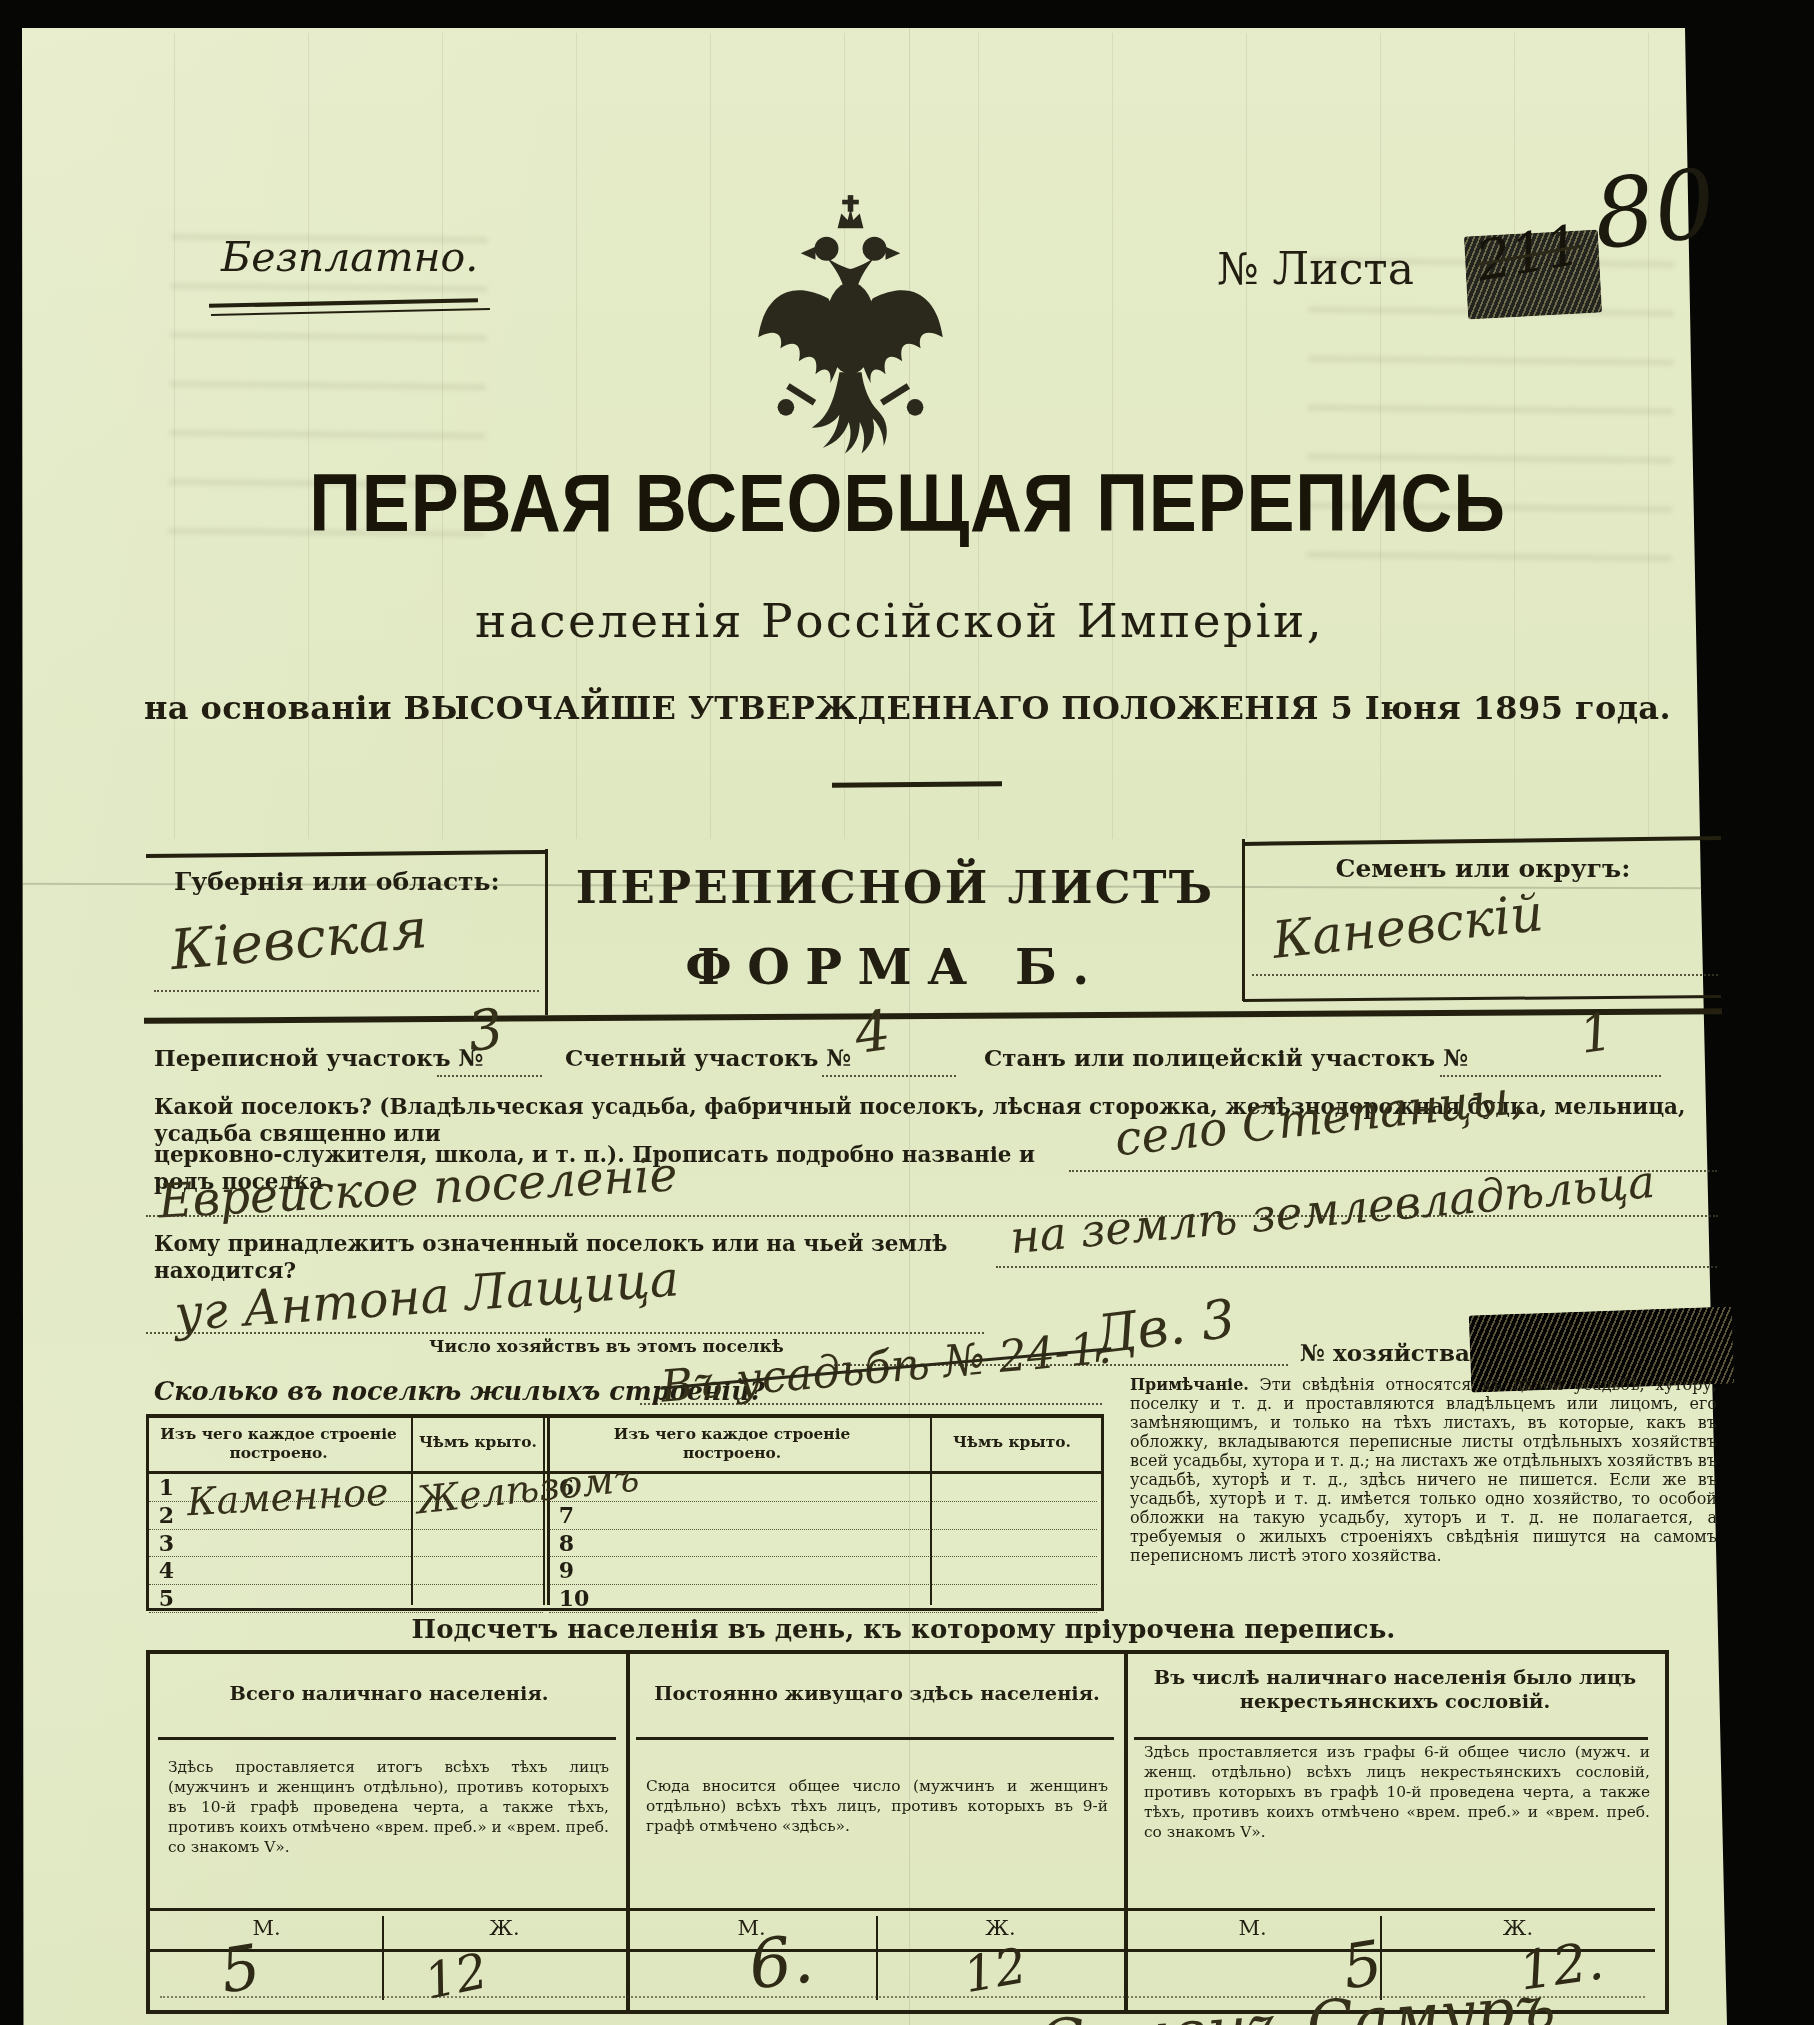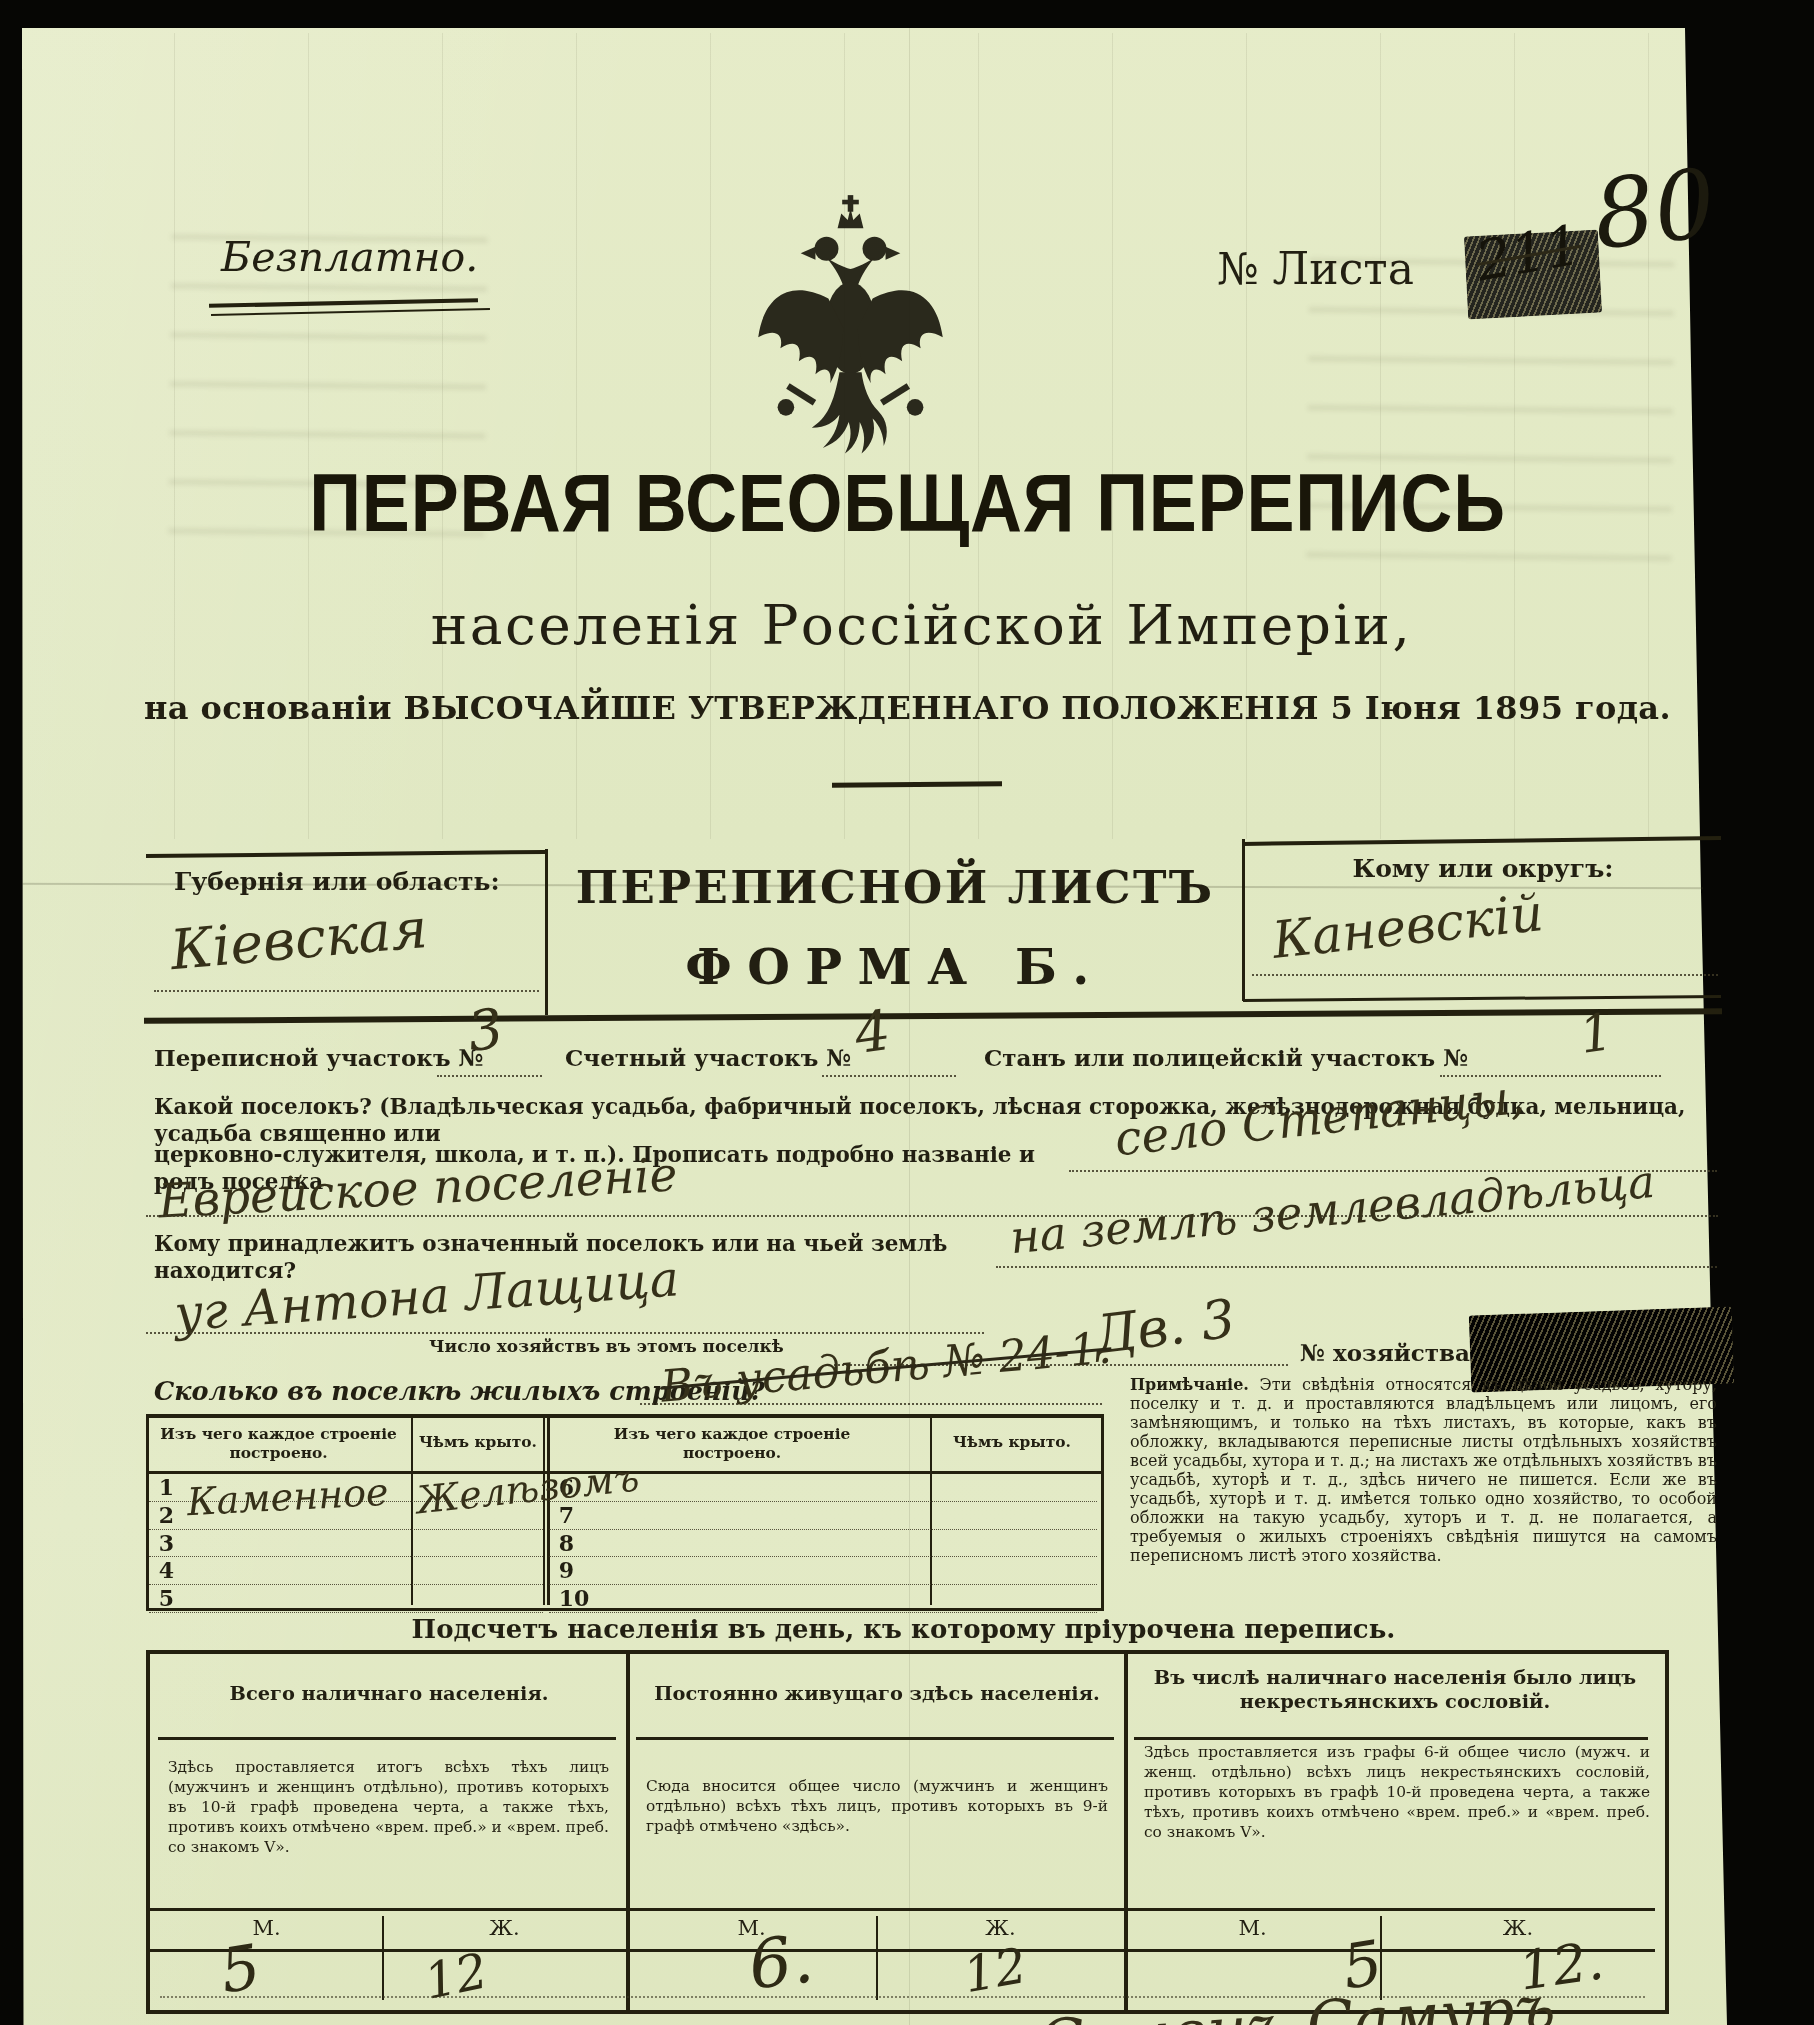--- a/index.html
+++ b/index.html
@@ -82,36 +82,36 @@
       </g>
     </svg>
   </div>
 
   <div class="abs" style="left:1217px;top:243px;font-size:44px;">№ Листа</div>
   <div class="abs scribble" style="left:1466px;top:233px;width:134px;height:83px;transform:rotate(-3deg);opacity:.85;"></div>
   <div class="abs hand strike" style="left:1476px;top:221px;font-size:55px;transform:rotate(-10deg);color:#15130a;">211</div>
   <div class="abs hand" style="left:1594px;top:154px;font-size:95px;transform:rotate(-6deg);color:#1c1a0e;">80</div>
 
   <div class="abs ctr" style="left:146px;top:462px;width:1523px;font-size:72px;font-weight:900;font-family:'Liberation Sans',sans-serif;transform:scaleY(1.12);letter-spacing:0.8px;color:#191609;">ПЕРВАЯ ВСЕОБЩАЯ ПЕРЕПИСЬ</div>
-  <div class="abs ctr" style="left:160px;top:593px;width:1523px;font-size:55px;letter-spacing:2.4px;">населенія Россійской Имперіи,</div>
+  <div class="abs ctr" style="left:138px;top:593px;width:1523px;font-size:47px;letter-spacing:2.4px;">населенія Россійской Имперіи,</div>
   <div class="abs ctr b" style="left:130px;top:689px;width:1555px;font-size:32px;letter-spacing:0.4px;">на основаніи ВЫСОЧАЙШЕ УТВЕРЖДЕННАГО ПОЛОЖЕНІЯ 5 Іюня 1895 года.</div>
   <div class="abs rule" style="left:832px;top:782px;width:170px;height:4.9px;transform:rotate(-.5deg);"></div>
 
   <div class="abs rule" style="left:146px;top:852px;width:399px;height:3.6px;transform:rotate(-.6deg);"></div>
   <div class="abs vline" style="left:545px;top:849px;width:2.8px;height:166px;"></div>
   <div class="abs b" style="left:174px;top:867px;font-size:25px;">Губернія или область:</div>
   <div class="abs hand" style="left:170px;top:907px;font-size:55px;transform:rotate(-5deg);">Кіевская</div>
   <div class="abs dots" style="left:154px;top:990px;width:385px;"></div>
 
   <div class="abs ctr b" style="left:559px;top:938px;width:672px;font-size:49px;letter-spacing:15.4px;">ФОРМА Б.</div>
   <div class="abs ctr b" style="left:559px;top:861px;width:672px;font-size:45px;letter-spacing:2.4px;">ПЕРЕПИСНОЙ ЛИСТЪ</div>
 
   <div class="abs rule" style="left:1243px;top:839px;width:478px;height:3.6px;transform:rotate(-.7deg);"></div>
   <div class="abs vline" style="left:1242px;top:839px;width:2.8px;height:162px;"></div>
-  <div class="abs ctr b" style="left:1252px;top:854px;width:462px;font-size:25px;">Кому или округъ:</div>
+  <div class="abs ctr b" style="left:1252px;top:854px;width:462px;font-size:25px;">Семенъ или округъ:</div>
   <div class="abs hand" style="left:1272px;top:897px;font-size:51px;transform:rotate(-6deg);">Каневскій</div>
   <div class="abs dots" style="left:1252px;top:974px;width:466px;"></div>
   <div class="abs rule" style="left:1243px;top:997px;width:478px;height:3.2px;transform:rotate(-.5deg);"></div>
 
   <div class="abs rule" style="left:144px;top:1013px;width:1578px;height:6px;transform:rotate(-.35deg);"></div>
 
   <div class="abs b" style="left:154px;top:1044px;font-size:23px;">Переписной участокъ №</div>
   <div class="abs hand" style="left:468px;top:998px;font-size:55px;transform:rotate(-8deg);">3</div>
   <div class="abs dots" style="left:437px;top:1075px;width:105px;"></div>
   <div class="abs b" style="left:565px;top:1044px;font-size:23px;">Счетный участокъ №</div>

